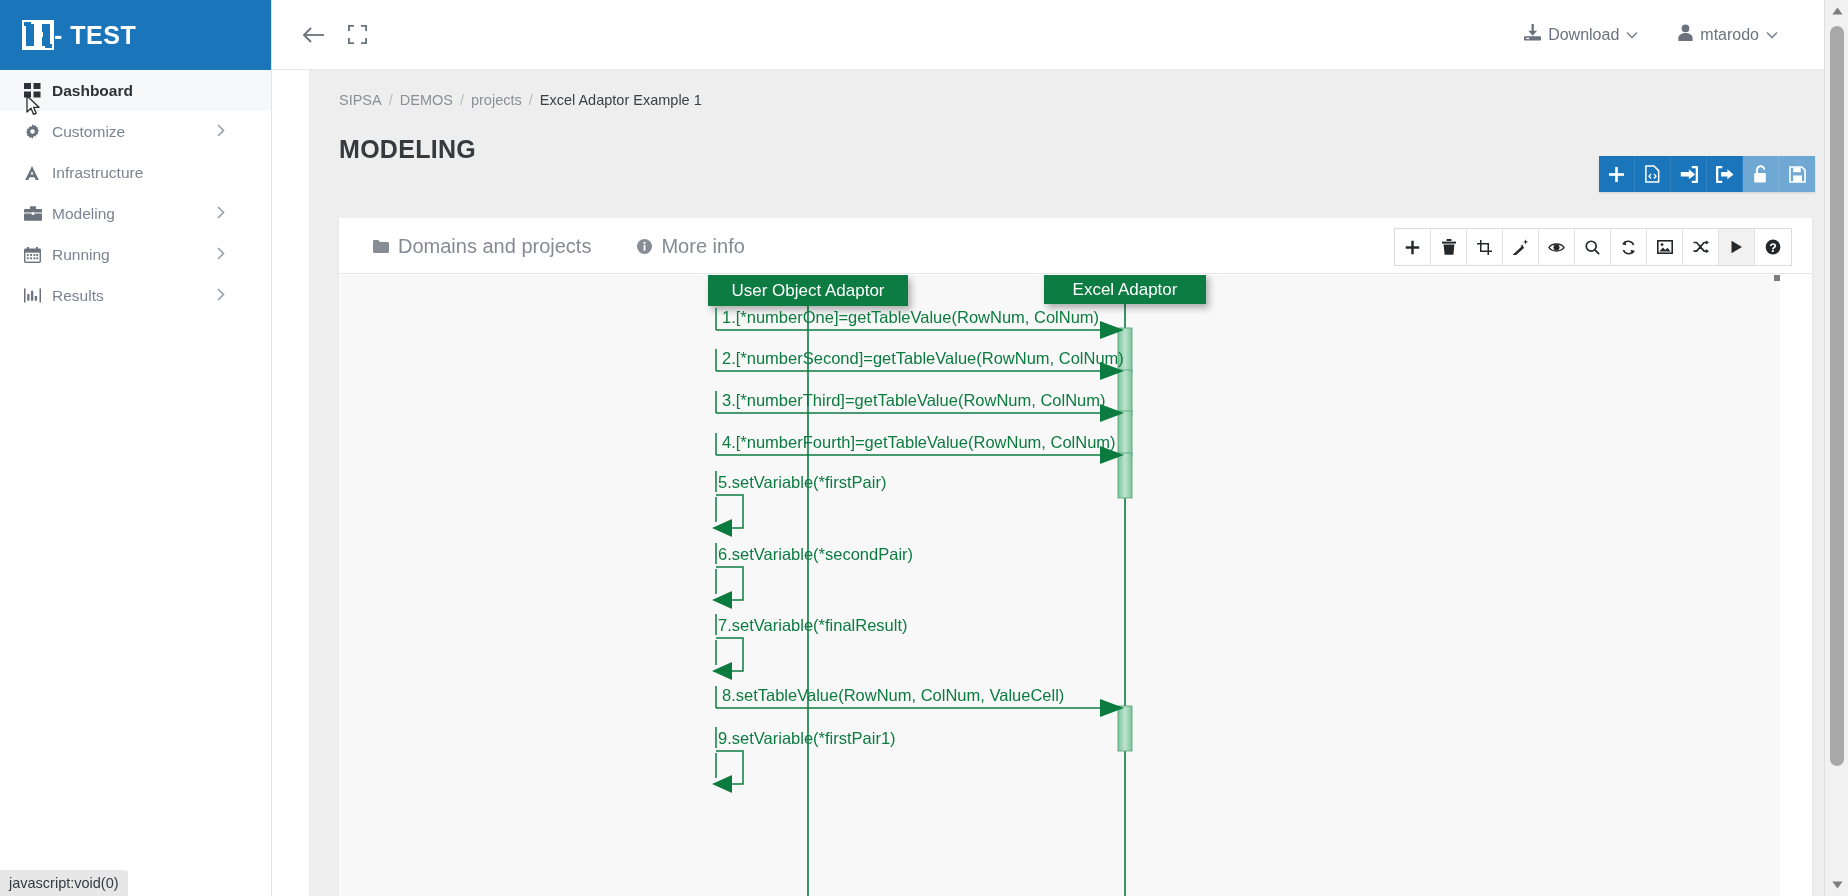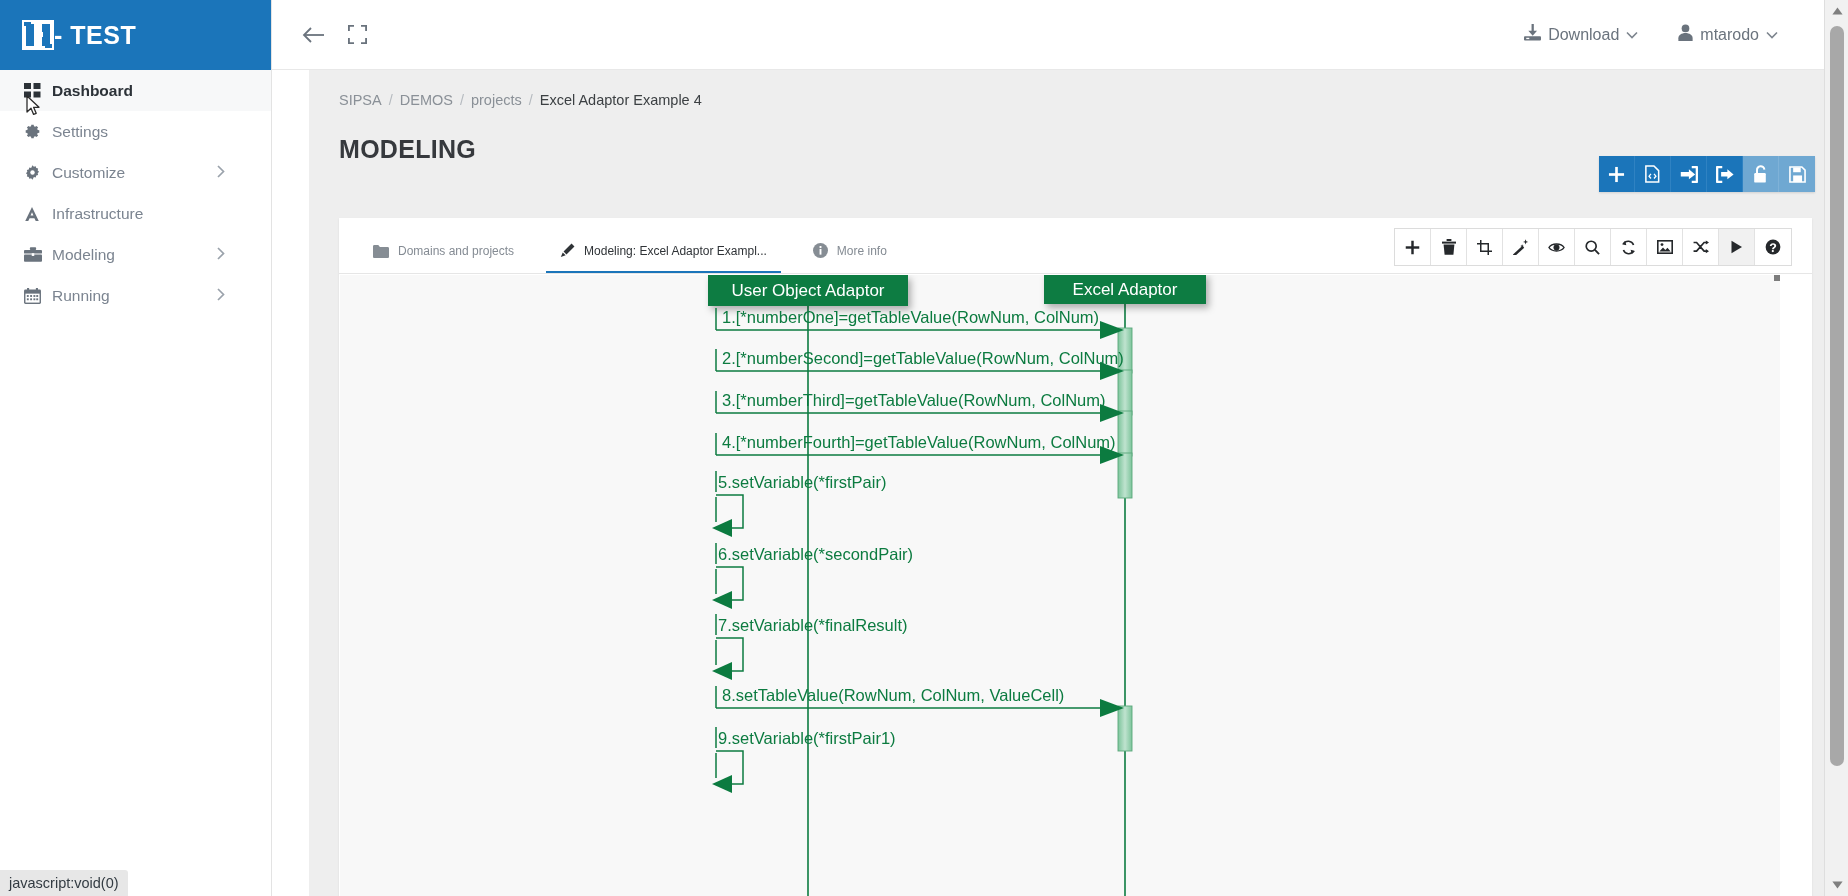--- a/index.html
+++ b/index.html
@@ -85,21 +85,21 @@
 
   .card {
     position:absolute; left:30px; top:148px; width: 1473px; min-height: 678px;
     background:#fff; box-shadow: 0 1px 2px rgba(0,0,0,.08);
   }
   .tabbar {
     position:relative; height: 56px; border-bottom:1px solid #e6e6e6;
     display:flex; align-items:flex-end; padding-left: 20px;
   }
   .tab {
-    display:flex; align-items:center; gap:9px; font-size: 12px; color:#848b93;
+    display:flex; align-items:center; gap:9px; font-size: 20px; color:#848b93;
     padding: 0 14px 13px 14px; cursor:pointer; border-bottom: 2px solid transparent;
     white-space:nowrap;
   }
   .tab + .tab { margin-left: 18px; }
   .tab.active { color:#2f3337; border-bottom-color:#1b75ba; }
   .tab .t-icon { display:flex; align-items:center; color:#868d94;}
   .tab.active .t-icon { color:#2f3337;}
 
   
   .tool-group {
@@ -188,29 +188,20 @@
           <svg width="17" height="15" viewBox="0 0 17 15">
               <rect x="0" y="0" width="7" height="6" fill="currentColor"></rect>
               <rect x="9.5" y="0" width="7" height="6" fill="currentColor"></rect>
               <rect x="0" y="8.5" width="7" height="6" fill="currentColor"></rect>
               <rect x="9.5" y="8.5" width="7" height="6" fill="currentColor"></rect>
             </svg>
         </span>
         <span class="nav-label">Dashboard</span>
       </div>
 
-      <div class="nav-item">
-        <span class="nav-icon">
-          <svg width="17" height="17" viewBox="0 0 20 20">
-              <path fill="currentColor" d="M10 6.6a3.4 3.4 0 100 6.8 3.4 3.4 0 000-6.8zm0 5.2a1.8 1.8 0 110-3.6 1.8 1.8 0 010 3.6z"></path>
-              <path fill="currentColor" d="M18 8.6l-1.9-.3a6.3 6.3 0 00-.6-1.4l1.1-1.6-1.9-1.9-1.6 1.1a6.3 6.3 0 00-1.4-.6L11.4 2H8.6l-.3 1.9c-.5.15-1 .35-1.4.6L5.3 3.4 3.4 5.3l1.1 1.6c-.25.45-.45.9-.6 1.4L2 8.6v2.8l1.9.3c.15.5.35 1 .6 1.4l-1.1 1.6 1.9 1.9 1.6-1.1c.45.25.9.45 1.4.6l.3 1.9h2.8l.3-1.9c.5-.15 1-.35 1.4-.6l1.6 1.1 1.9-1.9-1.1-1.6c.25-.45.45-.9.6-1.4l1.9-.3V8.6z"></path>
-            </svg>
-        </span>
-        <span class="nav-label">Settings</span>
-      </div>
 
       <div class="nav-item">
         <span class="nav-icon">
           <svg width="17" height="17" viewBox="0 0 20 20">
               <path fill="currentColor" d="M10 1.5l1.6 1.6 2.2-.5.6 2.2 2.2.6-.5 2.2 1.6 1.6-1.6 1.6.5 2.2-2.2.6-.6 2.2-2.2-.5L10 18.5l-1.6-1.6-2.2.5-.6-2.2-2.2-.6.5-2.2L2.3 10.8l1.6-1.6-.5-2.2 2.2-.6.6-2.2 2.2.5z"></path>
               <circle cx="10" cy="10" r="2.6" fill="#ffffff"></circle>
             </svg>
         </span>
         <span class="nav-label">Customize</span>
         <span class="nav-caret">
@@ -267,20 +258,37 @@
             </svg>
         </span>
         <span class="nav-label">Running</span>
         <span class="nav-caret">
           <svg width="8" height="13" viewBox="0 0 8 13">
               <polyline points="1,1 6.5,6.5 1,12" fill="none" stroke="currentColor" stroke-width="1.7"></polyline>
             </svg>
         </span>
       </div>
 
+      <div class="nav-item">
+        <span class="nav-icon">
+          <svg width="17" height="15" viewBox="0 0 18 15">
+              <rect x="0" y="0" width="1.6" height="15" fill="currentColor"></rect>
+              <rect x="16.4" y="0" width="1.6" height="15" fill="currentColor"></rect>
+              <rect x="3.4" y="6" width="2.4" height="7" fill="currentColor"></rect>
+              <rect x="7.4" y="2.5" width="2.4" height="10.5" fill="currentColor"></rect>
+              <rect x="11.4" y="8" width="2.4" height="5" fill="currentColor"></rect>
+            </svg>
+        </span>
+        <span class="nav-label">Results</span>
+        <span class="nav-caret">
+          <svg width="8" height="13" viewBox="0 0 8 13">
+              <polyline points="1,1 6.5,6.5 1,12" fill="none" stroke="currentColor" stroke-width="1.7"></polyline>
+            </svg>
+        </span>
+      </div>
     </nav>
 
     <span class="cursor-arrow">
       <svg width="16" height="22" viewBox="0 0 16 22">
         <path d="M1,1 L1,17 L5,13.2 L7.6,19.4 L10.2,18.3 L7.6,12.3 L13,12.3 Z" fill="#ffffff" stroke="#2b2b2b" stroke-width="1.3" stroke-linejoin="round"></path>
       </svg>
     </span>
   </aside>
 
   <header class="topbar">
@@ -335,21 +343,21 @@
 
   <main class="page">
 
     <div class="breadcrumb">
       <span class="crumb">SIPSA</span>
       <span class="sep">/</span>
       <span class="crumb">DEMOS</span>
       <span class="sep">/</span>
       <span class="crumb">projects</span>
       <span class="sep">/</span>
-      <span class="crumb last">Excel Adaptor Example 4</span>
+      <span class="crumb last">Excel Adaptor Example 1</span>
     </div>
 
     <h1 class="page-title">MODELING</h1>
 
     <div class="blue-group">
       <div class="blue-btn">
         <svg width="17" height="17" viewBox="0 0 18 18">
             <rect x="7.6" y="1" width="2.8" height="16" fill="#fff"></rect>
             <rect x="1" y="7.6" width="16" height="2.8" fill="#fff"></rect>
           </svg>
@@ -391,29 +399,20 @@
     <section class="card">
 
       <div class="tabbar">
         <div class="tab">
           <span class="t-icon">
             <svg width="16" height="13" viewBox="0 0 16 13">
                 <path fill="currentColor" d="M0 1.3C0 .6.6 0 1.3 0h4l1.6 2h7.8c.7 0 1.3.6 1.3 1.3v8.4c0 .7-.6 1.3-1.3 1.3H1.3C.6 13 0 12.4 0 11.7z"></path>
               </svg>
           </span>
           <span>Domains and projects</span>
-        </div>
-        <div class="tab active">
-          <span class="t-icon">
-            <svg width="15" height="15" viewBox="0 0 16 16">
-                <path fill="currentColor" d="M12.3.6l3.1 3.1-8.5 8.5-3.1-3.1z"></path>
-                <path fill="currentColor" d="M2.9 10l3.1 3.1L.9 15z"></path>
-              </svg>
-          </span>
-          <span>Modeling: Excel Adaptor Exampl...</span>
         </div>
         <div class="tab">
           <span class="t-icon">
             <svg width="15" height="15" viewBox="0 0 16 16">
                 <circle cx="8" cy="8" r="8" fill="currentColor"></circle>
                 <rect x="7" y="6.4" width="2" height="6" fill="#fff"></rect>
                 <rect x="7" y="3.2" width="2" height="2.2" fill="#fff"></rect>
               </svg>
           </span>
           <span>More info</span>

